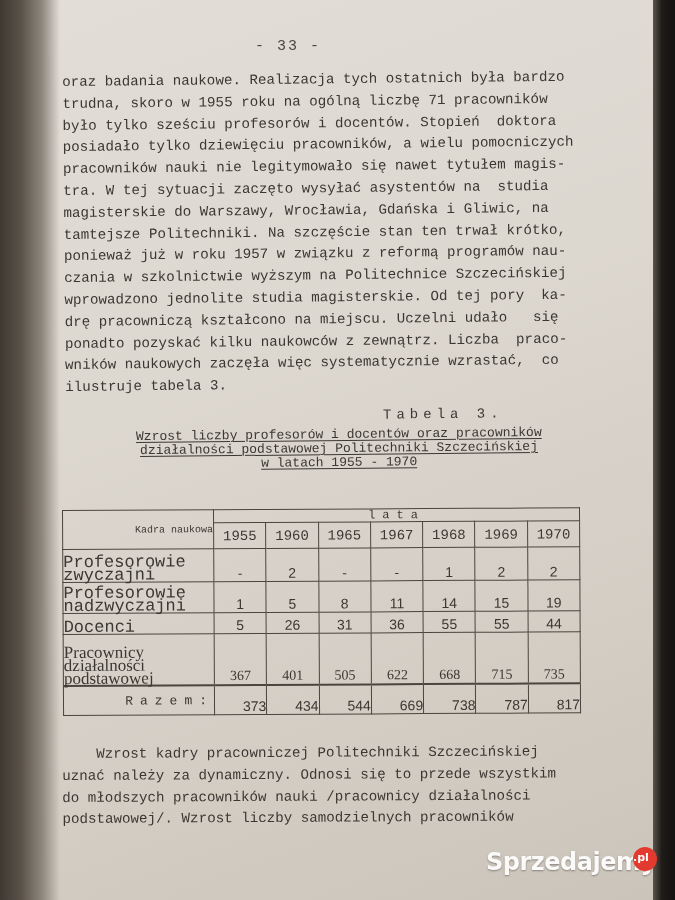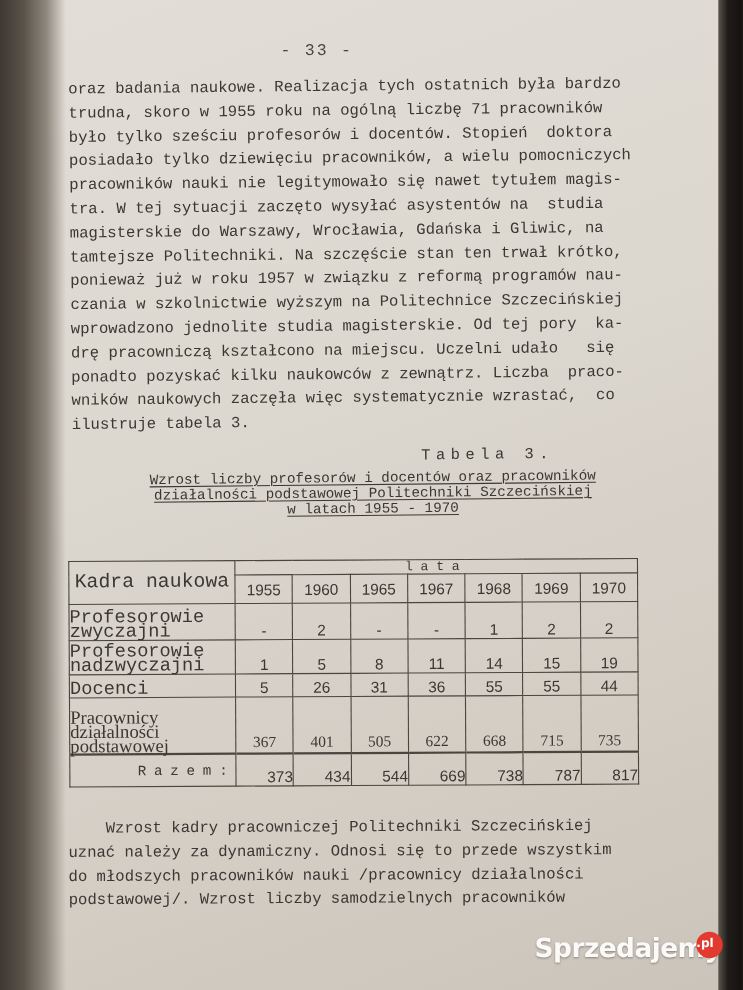--- a/index.html
+++ b/index.html
@@ -49,23 +49,23 @@
     position: absolute; left: 62px; top: 510px; width: 518px; height: 224px;
     transform: rotate(-0.3deg); transform-origin: left top;
   }
   table.data {
     border-collapse: collapse; width: 518px; color: #3b3732;
     font-size: 13px;
   }
   table.data td, table.data th {
     border: 1.5px solid #4a453e; padding: 0; font-weight: normal;
   }
-  th.kadra { width: 150px; height: 38px; font-size: 18px; text-align: center; }
+  th.kadra { width: 150px; height: 38px; font-size: 10px; text-align: right; }
   th.lata { height: 12px; font-size: 12px; letter-spacing: 7px; text-align: center; border-bottom: 1.5px dashed #4a453e; line-height: 12px; }
-  th.year { height: 24px; font-size: 14px; text-align: center; font-family: Liberation Sans, sans-serif; }
+  th.year { height: 24px; font-size: 14px; text-align: center; font-family: Liberation Mono, monospace; }
   td.label { font-size: 17px; line-height: 13px; vertical-align: bottom; padding-bottom: 2px; }
   td.num { text-align: center; vertical-align: bottom; font-family: "Liberation Sans", sans-serif; font-size: 14px; padding-bottom: 3px; }
   tr.r-zw td { height: 32px; }
   tr.r-nadzw td { height: 30px; }
   tr.r-doc td { height: 20px; }
   tr.r-prac td { height: 50px; font-family: Liberation Serif, serif; }
   tr.r-sum td { height: 28px; border-top: 2px solid #4a453e; text-align: right; }
   td.sum-label { letter-spacing: 7px; font-size: 13px; vertical-align: middle; }
 
   .watermark {

